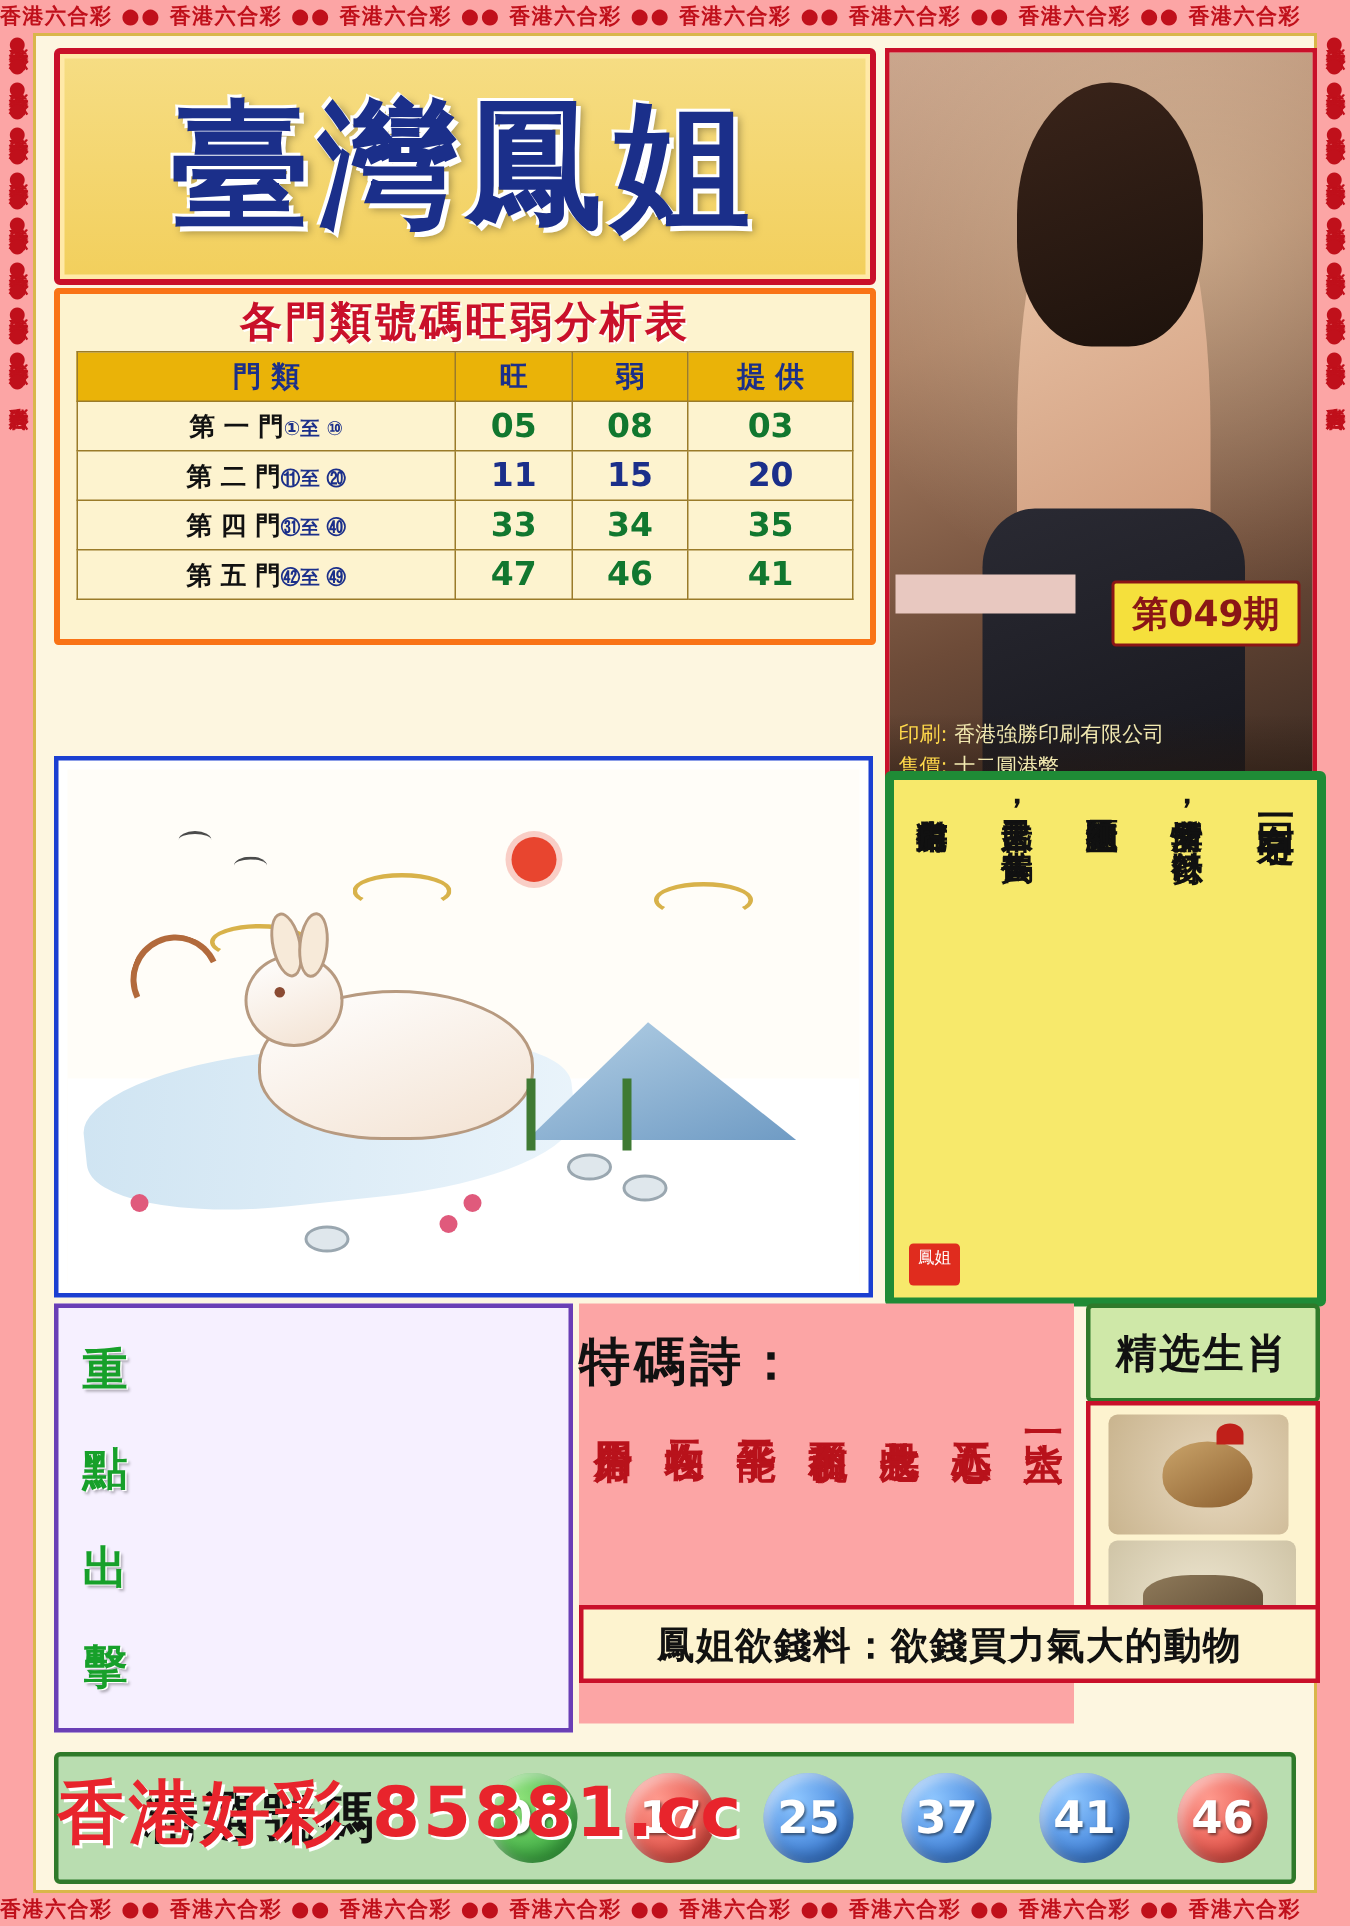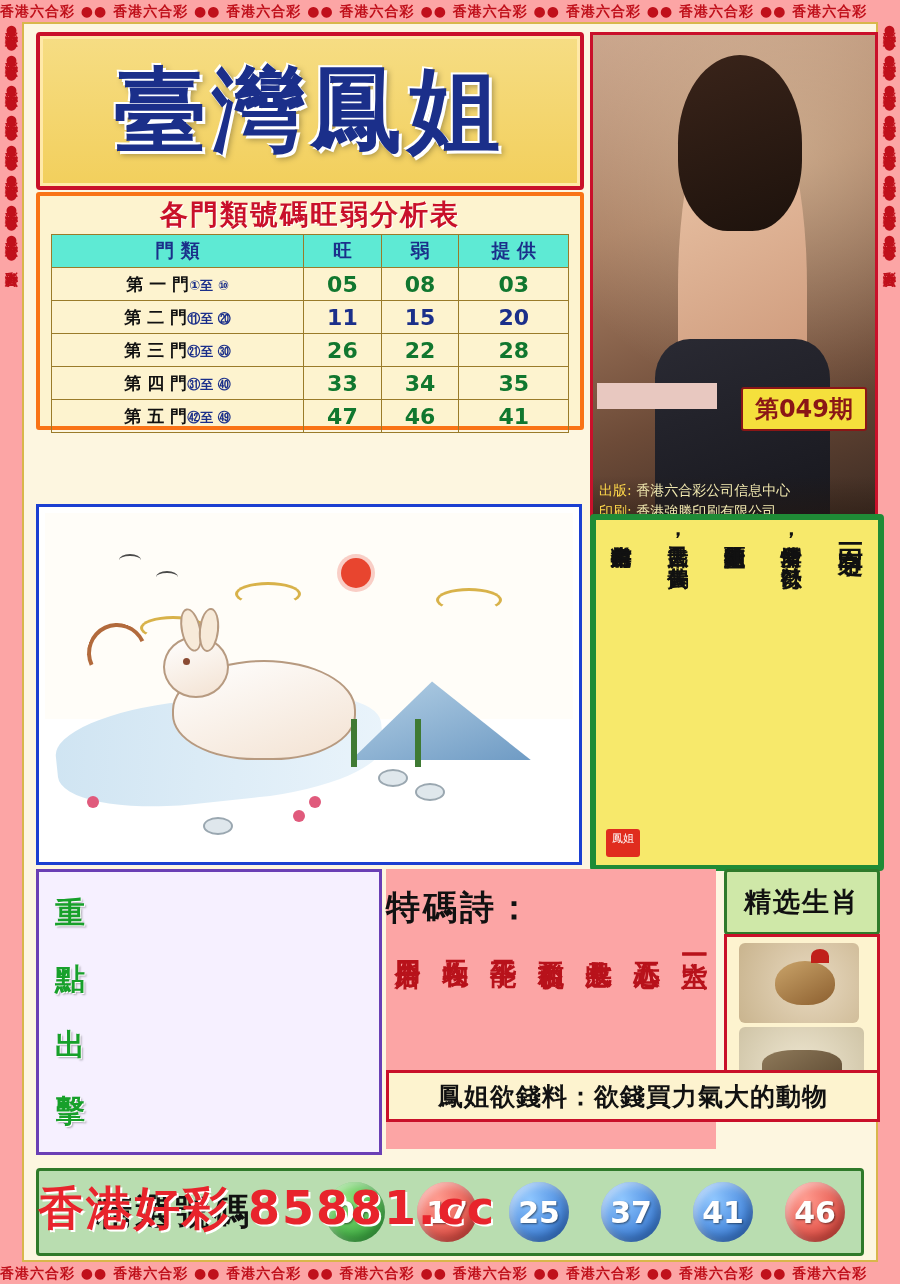--- a/index.html
+++ b/index.html
@@ -32,21 +32,21 @@
      text-shadow:3px 3px 0 #fff, -2px -2px 0 #fff, 4px 4px 6px rgba(0,0,0,.35);}
 
   
   .tbl-box{position:absolute;left:12px;top:168px;width:540px;height:230px;
      background:#fdf3cf;border:4px solid #f97316;border-radius:3px;}
   .tbl-title{height:38px;display:flex;align-items:center;justify-content:center;
      font-size:28px;font-weight:bold;color:#c9102a;letter-spacing:2px;
      text-shadow:1px 1px 0 #fff;}
   table.analysis{width:96%;margin:0 auto;border-collapse:collapse;}
   table.analysis th,table.analysis td{border:1px solid #9a7b2a;text-align:center;height:30px;}
-  table.analysis th{font-size:19px;color:#1b2f8a;font-weight:bold;background:#5eead4;}
+  table.analysis th{font-size:19px;color:#1b2f8a;font-weight:bold;background:#eab308;}
   .cat{font-size:17px;color:#111;font-weight:bold;white-space:nowrap;}
   .cat .rng{color:#1b2f8a;font-size:13px;}
   .num{font-size:22px;font-weight:bold;}
   .num.g{color:#11772f;}
   .num.b{color:#1b2f8a;}
 
   
   .photo{position:absolute;left:566px;top:8px;width:282px;height:490px;
      border:3px solid #c9102a;overflow:hidden;
      background:linear-gradient(160deg,#c9a48b 0%,#a97f63 35%,#6d4b38 70%,#3a2a22 100%);}
@@ -206,26 +206,20 @@
             <td class="num g">08</td>
             <td class="num g">03</td>
           </tr>
           <tr>
             <td class="cat"><span>第 二 門</span><span class="rng">⑪至 ⑳</span></td>
             <td class="num b">11</td>
             <td class="num b">15</td>
             <td class="num b">20</td>
           </tr>
           <tr>
-            <td class="cat"><span>第 三 門</span><span class="rng">㉑至 ㉚</span></td>
-            <td class="num g">26</td>
-            <td class="num g">22</td>
-            <td class="num g">28</td>
-          </tr>
-          <tr>
             <td class="cat"><span>第 四 門</span><span class="rng">㉛至 ㊵</span></td>
             <td class="num g">33</td>
             <td class="num g">34</td>
             <td class="num g">35</td>
           </tr>
           <tr>
             <td class="cat"><span>第 五 門</span><span class="rng">㊷至 ㊾</span></td>
             <td class="num g">47</td>
             <td class="num g">46</td>
             <td class="num g">41</td>
@@ -235,22 +229,22 @@
     </div>
 
     <div class="photo">
       <div class="ph-glow"></div>
       <div class="ph-person"></div>
       <div class="ph-hair"></div>
       <div class="ph-dress"></div>
       <div class="redact"></div>
       <div class="issue">第049期</div>
       <div class="credits">
-        <div><span class="lbl">出版:</span> <span>香港六合彩公司信息中心</span></div>
         <div><span class="lbl">印刷:</span> <span>香港強勝印刷有限公司</span></div>
+        <div><span class="lbl">售價:</span> <span>十二圓港幣</span></div>
       </div>
     </div>
 
     <div class="pic">
       <div class="pic-inner">
         <div class="ground"></div>
         <div class="river"></div>
         <div class="mount"></div>
         <div class="sun"></div>
         <div class="cloud" style="left:36%;top:20%;"></div>

